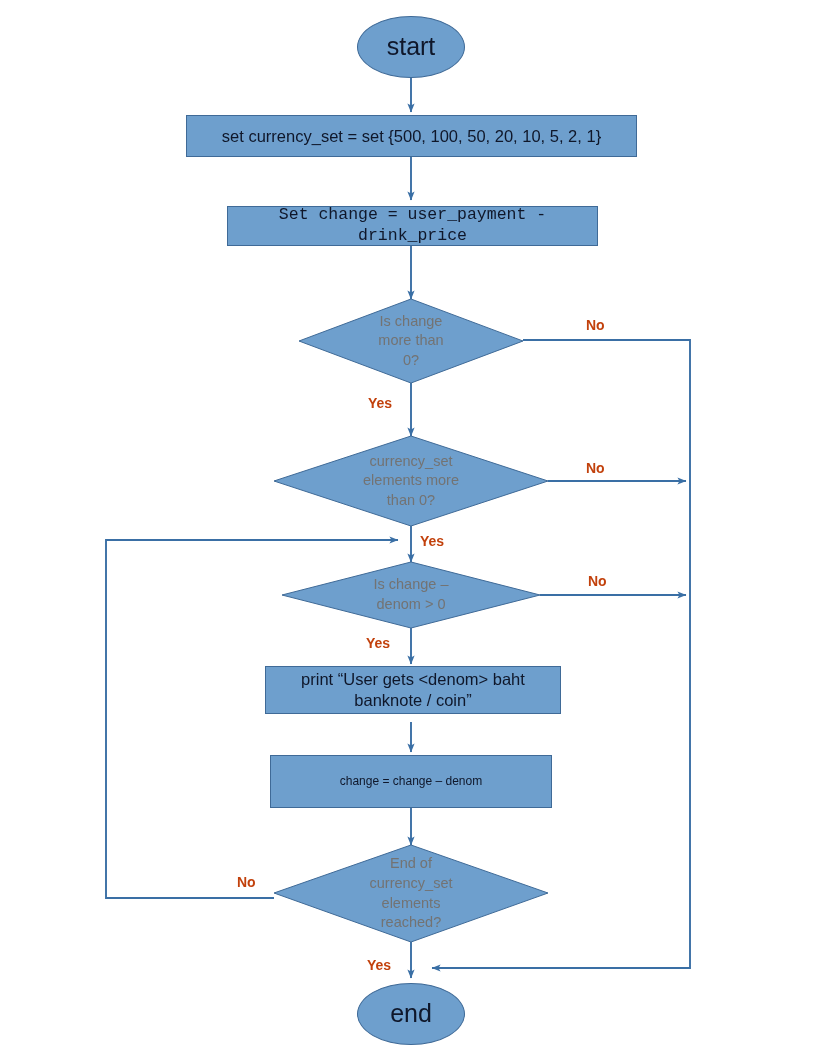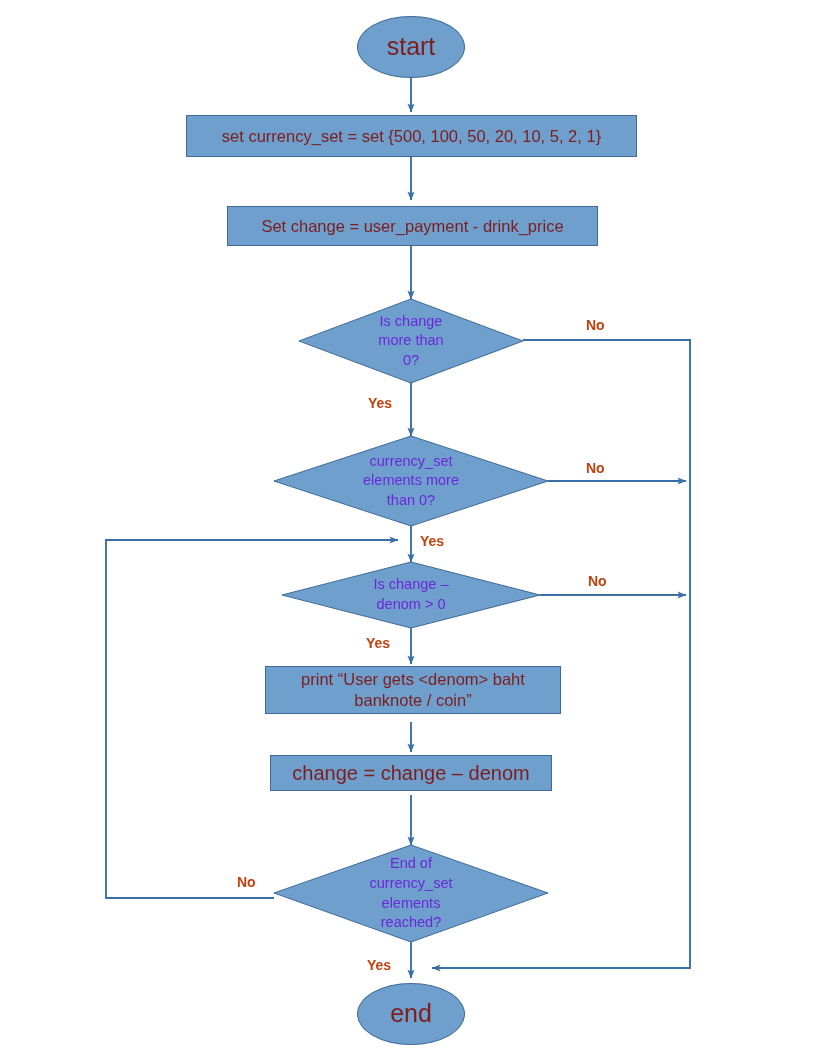--- a/index.html
+++ b/index.html
@@ -21,21 +21,21 @@
     width: 816px;
     height: 1056px;
   }
   .node {
     position: absolute;
     box-sizing: border-box;
     display: flex;
     align-items: center;
     justify-content: center;
     text-align: center;
-    color: #7f1d1d;
+    color: #0f172a;
     z-index: 3;
   }
   .terminator {
     border-radius: 50%;
     background: #6e9fcd;
     border: 1px solid #3f6a97;
     font-size: 25px;
     line-height: 1.1;
   }
   .process {
@@ -54,21 +54,21 @@
     left: 0;
     top: 0;
     width: 100%;
     height: 100%;
     display: flex;
     align-items: center;
     justify-content: center;
     text-align: center;
     font-size: 14.5px;
     line-height: 1.35;
-    color: #6d28d9;
+    color: #737373;
   }
   .edge-label {
     position: absolute;
     font-size: 14px;
     font-weight: bold;
     color: #c2410c;
     white-space: nowrap;
     z-index: 4;
   }
 </style>
@@ -119,21 +119,21 @@
 </svg>
 
 <div class="node terminator" style="left:357px; top:16px; width:108px; height:62px;">
   <span>start</span>
 </div>
 
 <div class="node process" style="left:186px; top:115px; width:451px; height:42px;">
   <span>set currency_set = set {500, 100, 50, 20, 10, 5, 2, 1}</span>
 </div>
 
-<div class="node process" style="left:227px; top:206px; width:371px; height:40px;">
+<div class="node process" style="left:227px; top:206px; width:371px; height:40px;font-family:Liberation Mono, monospace;">
   <span>Set change = user_payment - drink_price</span>
 </div>
 
 <div class="decision-wrap" style="left:299px; top:299px; width:224px; height:84px;">
   <div class="decision-label">
     <div>
       <div>Is change</div>
       <div>more than</div>
       <div>0?</div>
     </div>
@@ -159,21 +159,21 @@
   </div>
 </div>
 
 <div class="node process" style="left:265px; top:666px; width:296px; height:48px;">
   <div>
     <div>print “User gets &lt;denom&gt; baht</div>
     <div>banknote / coin”</div>
   </div>
 </div>
 
-<div class="node process" style="left:270px; top:755px; width:282px; height:36px; font-size:20px;">
+<div class="node process" style="left:270px; top:755px; width:282px; height:53px; font-size:12px;">
   <span>change = change – denom</span>
 </div>
 
 <div class="decision-wrap" style="left:274px; top:845px; width:274px; height:97px;">
   <div class="decision-label">
     <div>
       <div>End of</div>
       <div>currency_set</div>
       <div>elements</div>
       <div>reached?</div>

